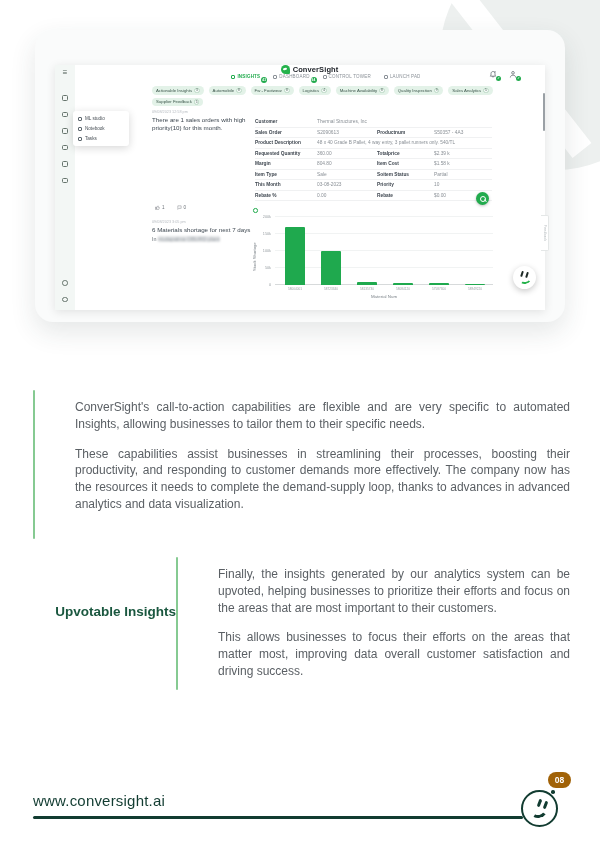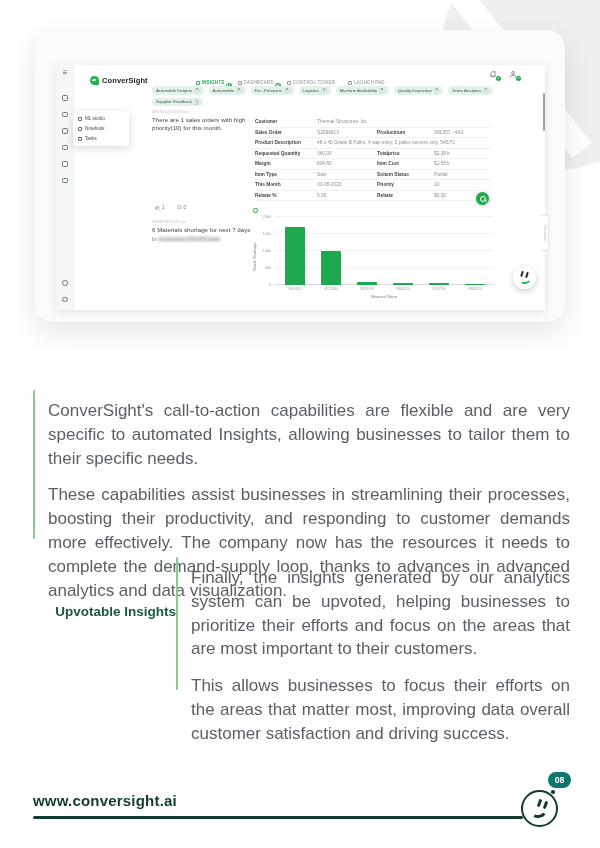--- a/index.html
+++ b/index.html
@@ -16,21 +16,21 @@
 
   
   .app-sidebar { position:absolute; left:0; top:0; width:20px; height:245px; background:#f3f7f5; display:flex; flex-direction:column; align-items:center; }
   .menu-glyph { font-size:8px; color:#4b5a52; margin-top:4px; line-height:1; }
   .s-icons { display:flex; flex-direction:column; gap:11px; margin-top:18px; }
   .s-ic { width:5.5px; height:5.5px; border:1px solid #66756d; border-radius:1.5px; }
   .s-ic.round { border-radius:50%; }
   .s-bottom { position:absolute; bottom:8px; display:flex; flex-direction:column; gap:11px; align-items:center; }
 
   
-  .app-header { position:absolute; left:20px; top:0; right:0; height:20px; display:flex; align-items:flex-end; }
+  .app-header { position:absolute; left:4px; top:0; right:0; height:20px; display:flex; align-items:center;flex-direction:column; }
   .brand { display:flex; align-items:center; gap:3px; margin-left:15px; }
   .brand-mark { width:9px; height:9px; background:#24b24b; border-radius:50% 50% 12% 50%; position:relative; }
   .brand-mark::after { content:""; position:absolute; left:2px; top:3px; width:4px; height:2px; border-radius:2px; background:#fff; transform:rotate(-15deg); }
   .brand-name { font-size:7.5px; font-weight:700; color:#20242a; letter-spacing:.1px; }
   .app-nav { display:flex; gap:13px; margin-left:48px; }
   .nav-item { position:relative; display:flex; align-items:center; gap:2px; font-size:4.5px; color:#8a9097; letter-spacing:.2px; }
   .nav-item.active { color:#21ab4d; font-weight:700; }
   .nav-ic { width:4px; height:4px; border:0.8px solid currentColor; border-radius:1px; }
   .nav-badge { position:absolute; right:-7px; bottom:-4px; min-width:6px; height:6px; border-radius:50%; background:#21ab4d; color:#fff; font-size:3.2px; display:flex; align-items:center; justify-content:center; font-weight:700; }
   .hdr-right { position:absolute; right:28px; top:5px; display:flex; gap:12px; }
@@ -95,31 +95,31 @@
 
   
   .section { position:absolute; left:33px; width:537px; display:flex; }
   .sec1 { top:390px; height:149px; }
   .sec2 { top:557px; height:133px; }
   .section-heading { width:143px; font-size:13.5px; font-weight:700; color:#1a573f; }
   .sec1 .section-heading { padding-top:57px; }
   .sec2 .section-heading { padding-top:47px;text-align:right; }
   .section-divider { width:2px; background:#86ca92; border-radius:1px; flex:none; }
   .section-body { flex:1; padding:9px 0 0 13px; }
-  .section-body p { font-size:17px; line-height:1.4; text-align:justify; color:#5a5f64; margin-bottom:13px; }
-
-  
-  .footer-url { position:absolute; left:33px; top:792px; font-size:15px; font-weight:700; color:#123c31; letter-spacing:.2px; }
+  .section-body p { font-size:12px; line-height:1.4; text-align:justify; color:#5a5f64; margin-bottom:13px;margin-left:27px; }
+
+  
+  .footer-url { position:absolute; left:33px; top:792px; font-size:15px; font-weight:400; color:#123c31; letter-spacing:.2px; }
   .footer-line { position:absolute; left:33px; top:816px; width:490px; height:2.6px; background:#123c31; border-radius:2px; }
   .footer-logo { position:absolute; left:521px; top:790px; width:37px; height:37px; border:2.6px solid #123c31; border-radius:50%; background:#fff; }
   .footer-logo .eye.e1 { left:15px; top:7px; width:3px; height:8px; background:#123c31; transform:rotate(20deg); }
   .footer-logo .eye.e2 { left:21px; top:8.5px; width:3px; height:8px; background:#123c31; transform:rotate(20deg); }
   .footer-logo .smile { position:absolute; left:7px; top:11px; width:17px; height:15px; border:3.6px solid transparent; border-bottom-color:#123c31; border-radius:50%; transform:rotate(-12deg); }
   .logo-dot { position:absolute; left:551px; top:790px; width:3.5px; height:3.5px; border-radius:50%; background:#123c31; }
-  .page-badge { position:absolute; left:548px; top:772px; min-width:23px; height:16px; border-radius:9px; background:#0f766e; color:#fff; font-size:8.5px; font-weight:700; display:flex; align-items:center; justify-content:center; }
+  .page-badge { position:absolute; left:548px; top:772px; min-width:23px; height:16px; border-radius:9px; background:#a16207; color:#fff; font-size:8.5px; font-weight:700; display:flex; align-items:center; justify-content:center; }
 </style>
 </head>
 <body>
 
 <div class="page">
   <div class="deco-circle"></div>
   <div class="deco-stripe"></div>
 
   <div class="shot-card">
     <div class="app">

